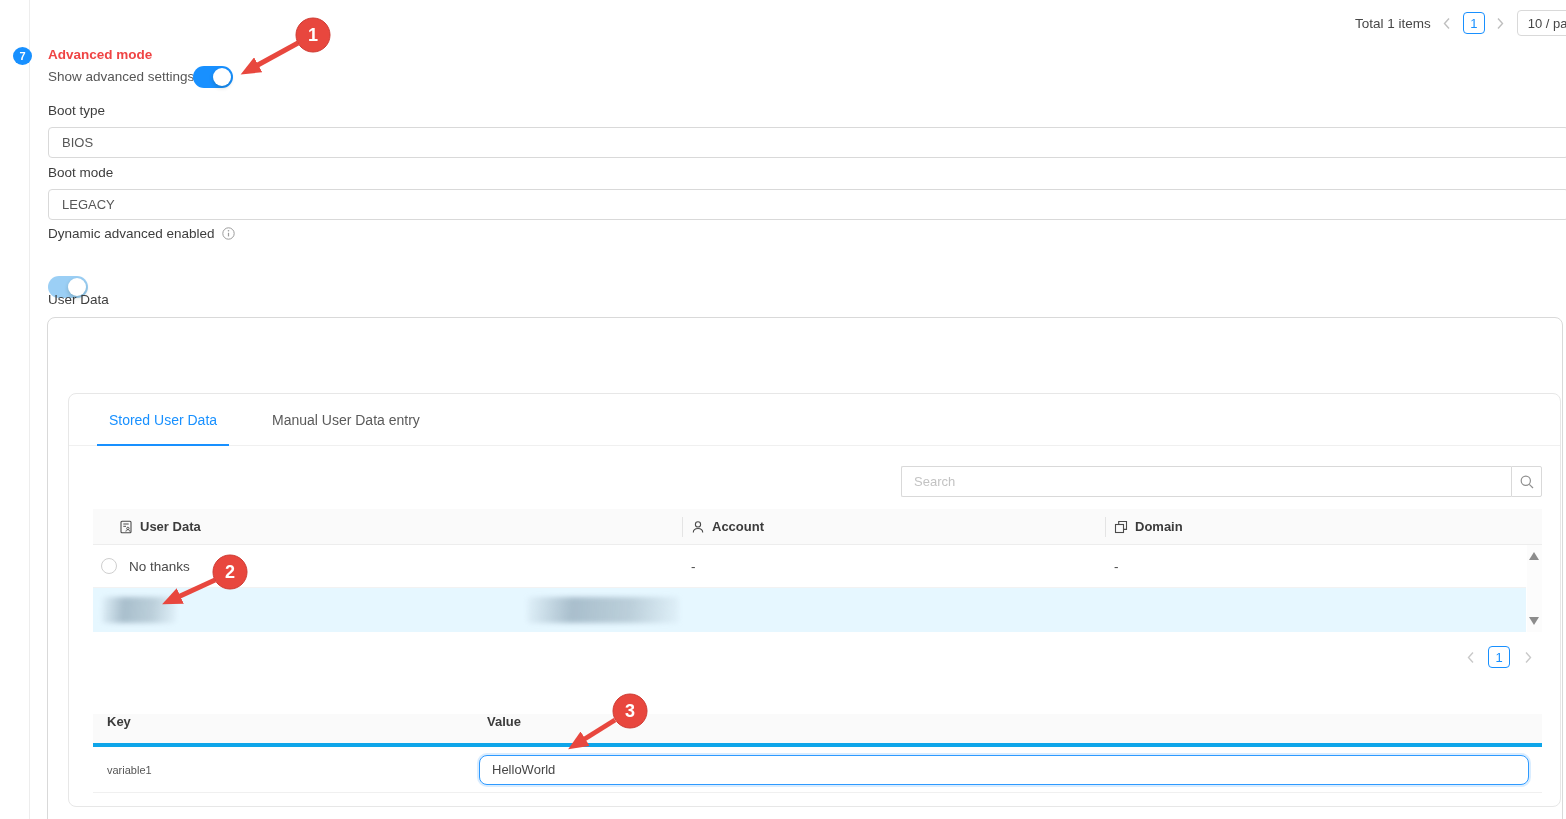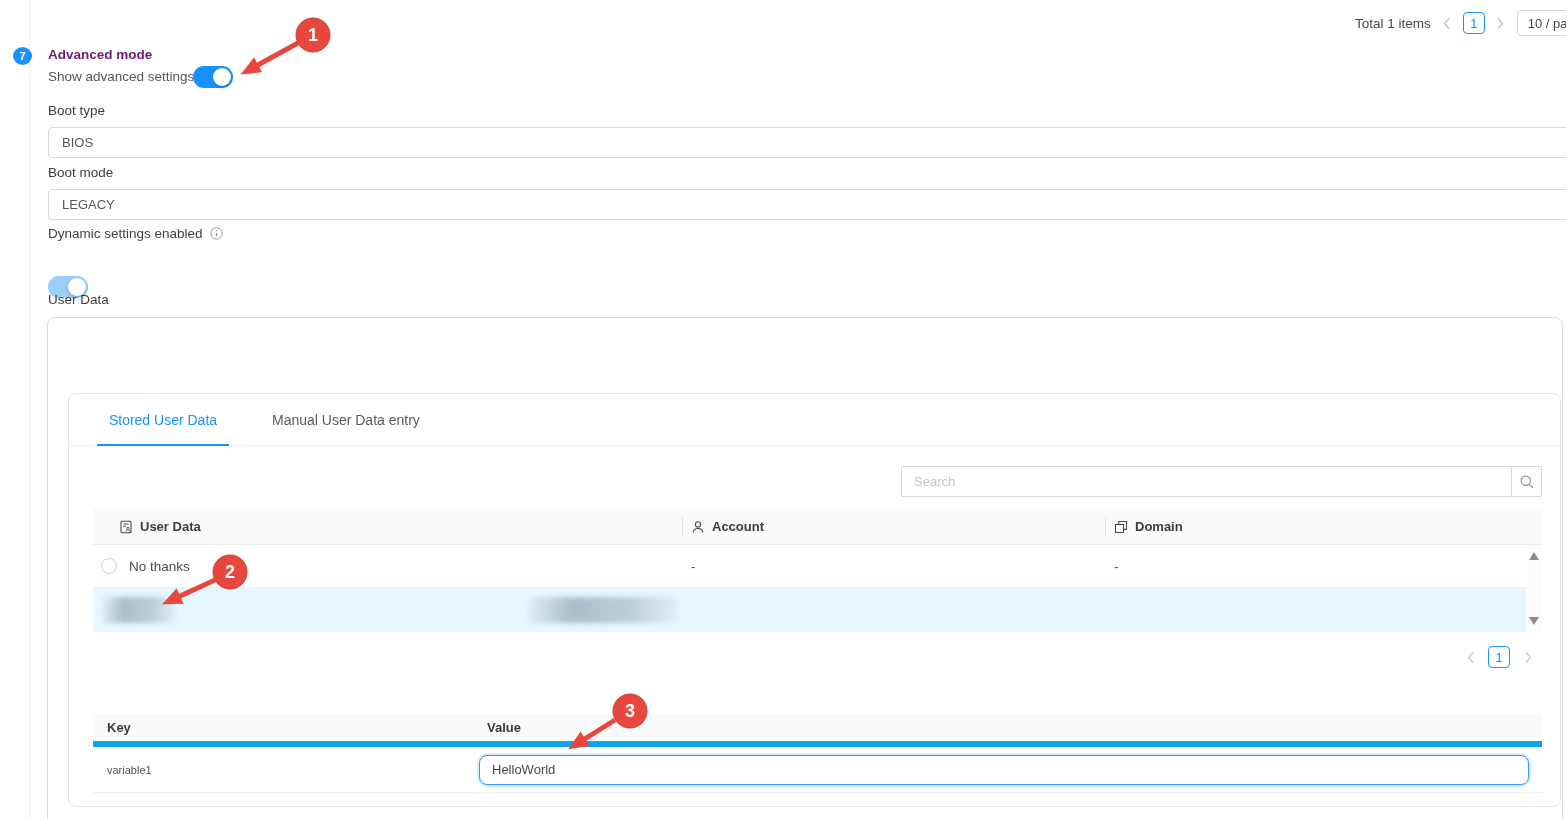--- a/index.html
+++ b/index.html
@@ -29,21 +29,21 @@
 
   
   .badge7 {
     left:13px; top:47px; width:19px; height:18px; border-radius:50%;
     background:#1890ff; color:#fff; font-size:11px; font-weight:bold;
     display:flex; align-items:center; justify-content:center;
   }
 
   .lbl { color:#3d3d3d; font-size:13.5px; }
   .sub-lbl { color:#565656; }
-  .semibold { font-weight:bold; color:#701a75; }
+  .semibold { font-weight:bold; color:#ef4444; }
 
   
   .toggle { width:40px; height:22px; border-radius:11px; position:relative; cursor:pointer; }
   .toggle .knob {
     position:absolute; top:2px; left:20px; width:18px; height:18px; border-radius:50%;
     background:#fff; box-shadow:0 2px 4px rgba(0,35,11,.2);
   }
   .toggle-on { background:#1890ff; }
   .toggle-dim { background:#9bcff5; }
 
@@ -103,21 +103,21 @@
   .vscroll { position:absolute; right:0; top:36px; width:15px; height:87px; background:#fcfcfc; }
   .tri { position:absolute; left:2px; width:0; height:0; border-left:5px solid transparent; border-right:5px solid transparent; cursor:pointer; }
   .tri-up { top:7px; border-bottom:8px solid #8c8c8c; }
   .tri-down { bottom:7px; border-top:8px solid #8c8c8c; }
 
   
   .mini-pg { position:absolute; top:252px; right:25px; height:22px; display:flex; align-items:center; gap:11px; }
 
   
   .kv-table { position:absolute; left:24px; top:320px; width:1449px; }
-  .kv-head { display:flex; height:33px; background:#fafafa; border-bottom:6px solid #0ea5e9; align-items:center; font-weight:bold; font-size:13px; color:#3b3b3b; }
+  .kv-head { display:flex; height:33px; background:#fafafa; border-bottom:4px solid #0ea5e9; align-items:flex-start; font-weight:bold; font-size:13px; color:#3b3b3b; }
   .kv-th-key { width:381px; padding-left:14px; }
   .kv-th-value { flex:1; padding-left:13px; }
   .kv-row { display:flex; height:46px; align-items:center; border-bottom:1px solid #f0f0f0; }
   .kv-key { width:381px; padding-left:14px; font-size:11px; color:#565656; }
   .kv-val { flex:1; }
   .kv-input {
     width:1050px; height:30px; margin-left:5px; border:1px solid #2e9aff; border-radius:8px;
     box-shadow:0 0 0 2px rgba(24,144,255,.16); padding:0 12px; font-size:13px; color:#474747;
     outline:none; font-family:inherit;
   }
@@ -153,21 +153,21 @@
   <div class="knob"></div>
 </div>
 
 <div class="abs lbl" style="left:48px; top:103px;">Boot type</div>
 <input class="abs field-input" style="left: 48px; top: 127px;" readonly="" value="BIOS">
 
 <div class="abs lbl" style="left:48px; top:165px;">Boot mode</div>
 <input class="abs field-input" style="left: 48px; top: 189px;" readonly="" value="LEGACY">
 
 <div class="abs lbl" style="left:48px; top:226px;">
-  <span>Dynamic settings enabled</span>
+  <span>Dynamic advanced enabled</span>
   <svg class="info-icon" width="13" height="13" viewBox="0 0 13 13">
     <circle cx="6.5" cy="6.5" r="5.7" fill="none" stroke="#9b9b9b" stroke-width="1"></circle>
     <line x1="6.5" y1="5.8" x2="6.5" y2="9.4" stroke="#9b9b9b" stroke-width="1.2"></line>
     <circle cx="6.5" cy="3.8" r="0.8" fill="#9b9b9b"></circle>
   </svg>
 </div>
 <div class="abs toggle toggle-dim" style="left:48px; top:254px;">
   <div class="knob"></div>
 </div>
 

